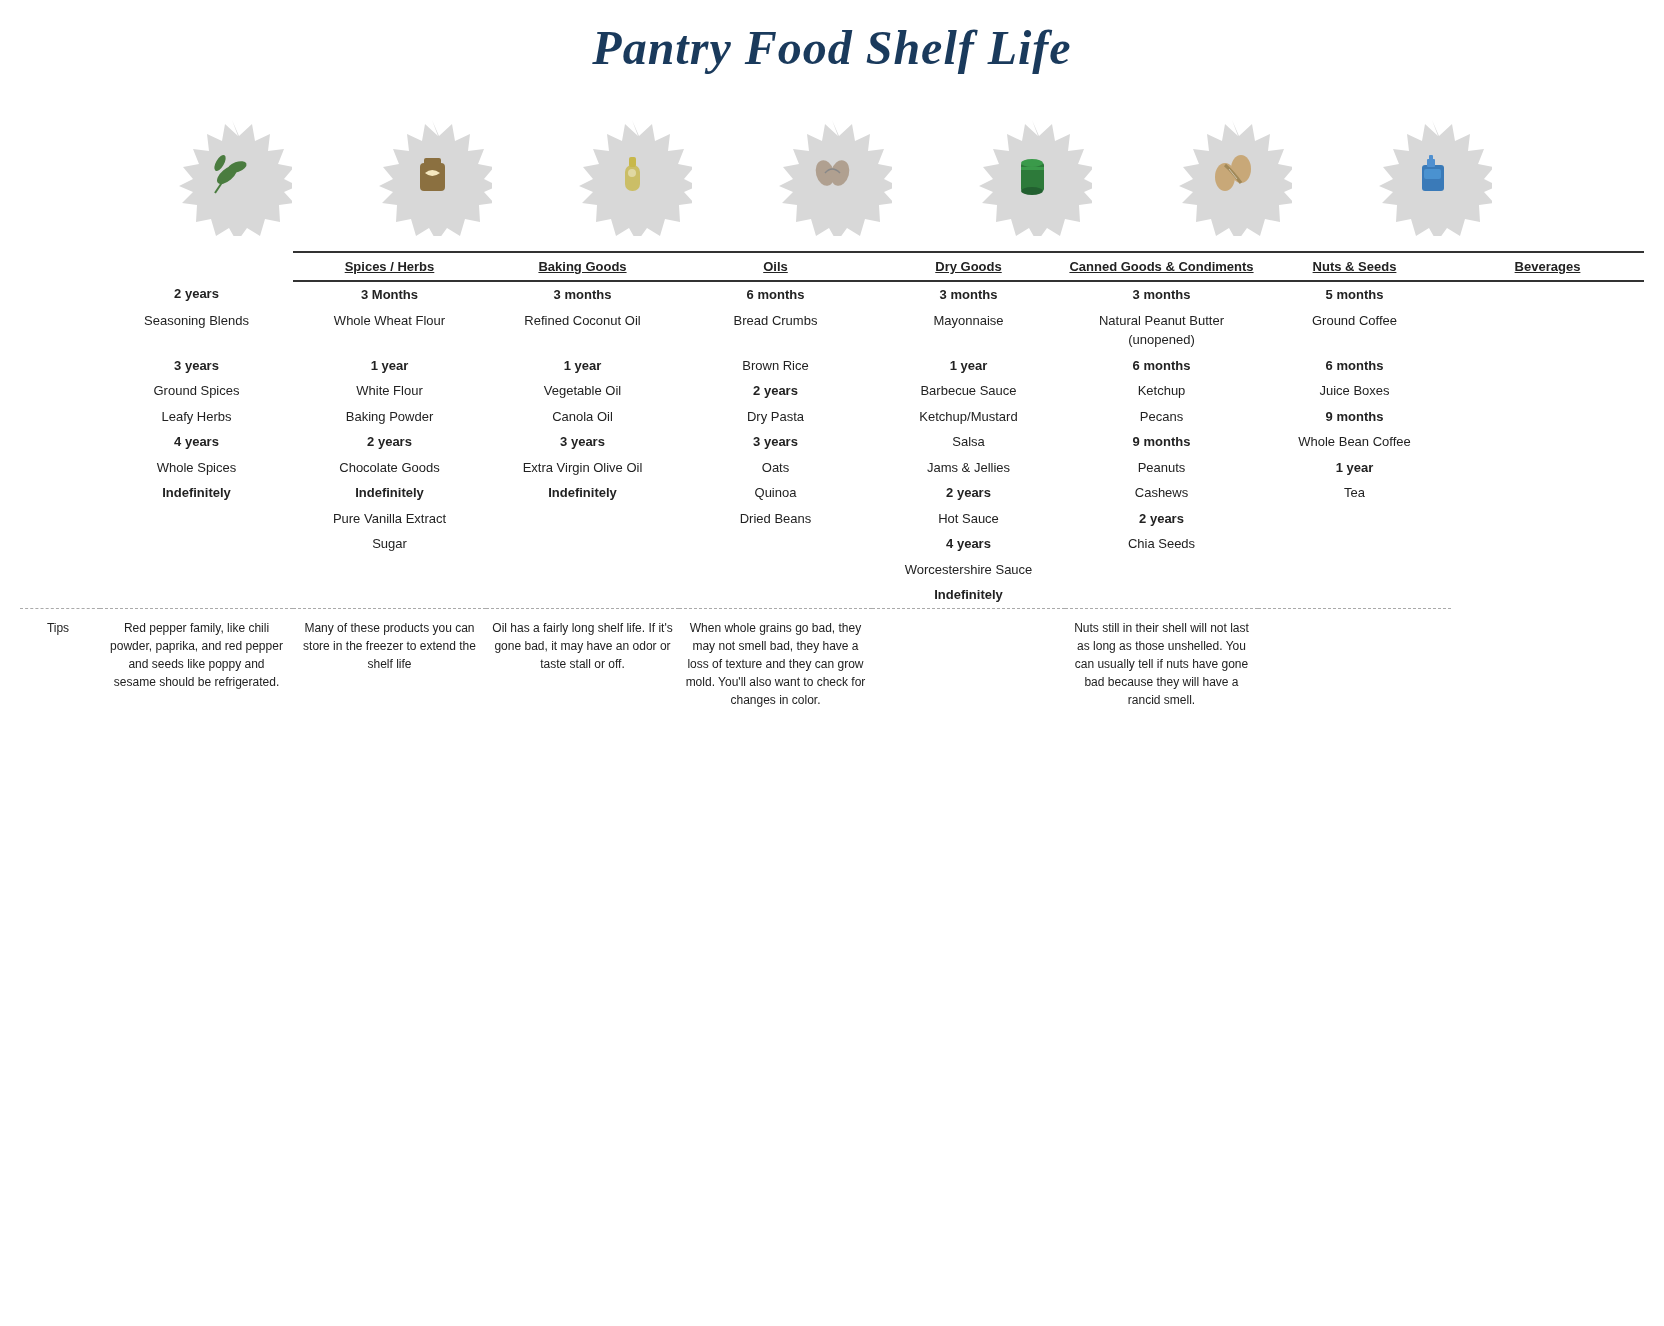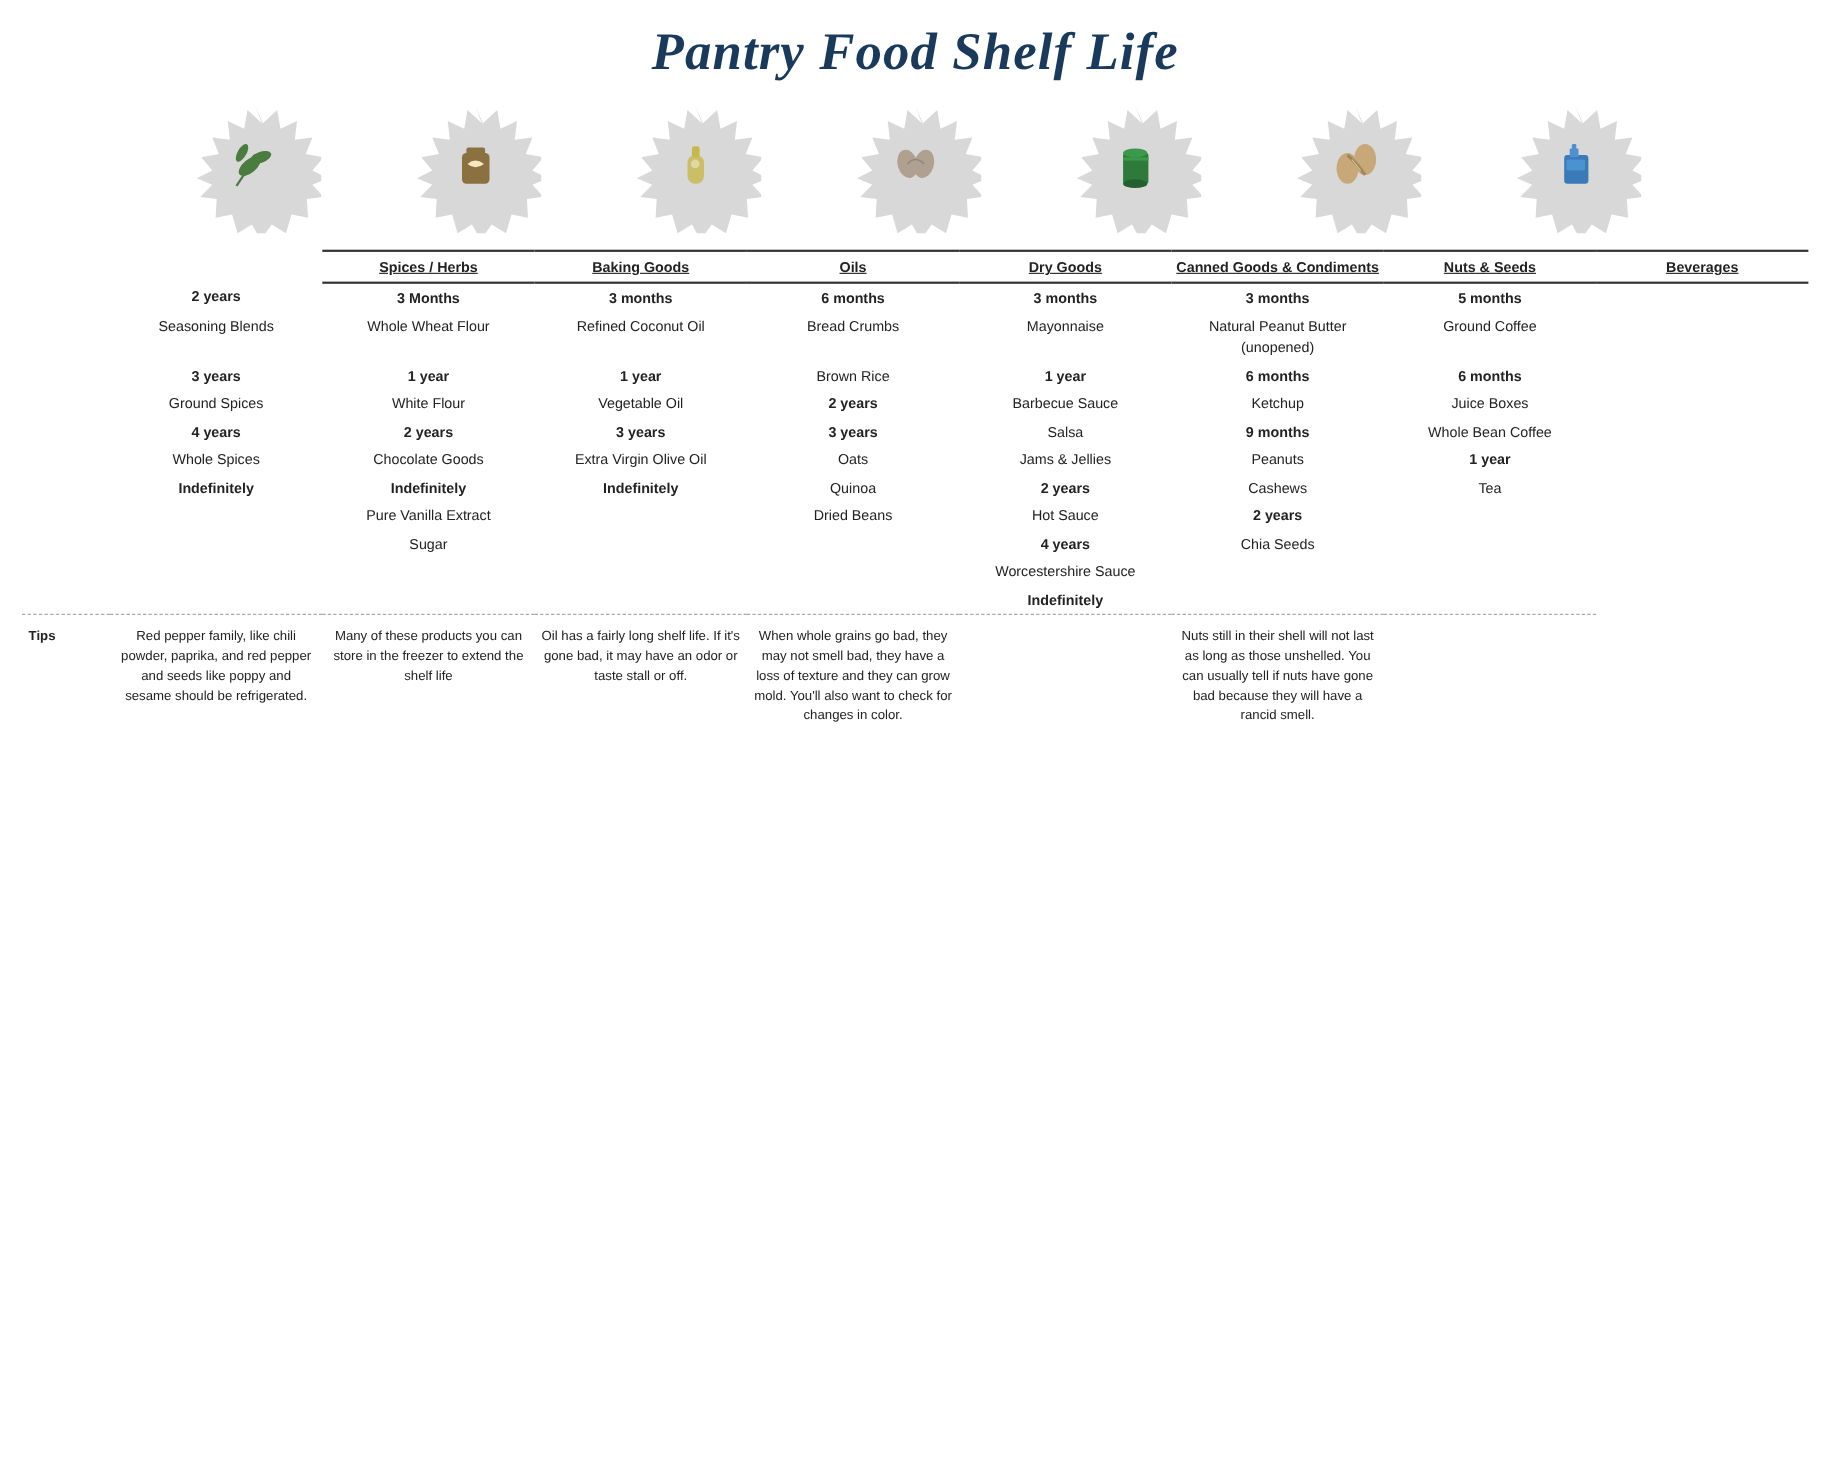--- a/index.html
+++ b/index.html
@@ -9,21 +9,21 @@
       font-size: 13px;
       color: #222;
       padding: 20px;
       max-width: 1664px;
     }
     h1 {
       text-align: center;
       font-family: 'Georgia', serif;
       font-size: 48px;
       color: #1a3a5c;
-      margin-bottom: 12px;
+      margin-bottom: 36px;
       font-style: italic;
       font-weight: bold;
       letter-spacing: 1px;
     }
     .icons-row {
       display: flex;
       justify-content: center;
       gap: 0;
       margin-bottom: 10px;
     }
@@ -79,23 +79,23 @@
       line-height: 1.5;
     }
     .tips-row td {
       font-size: 12px;
       line-height: 1.5;
       vertical-align: top;
       padding-top: 10px;
       border-top: 1px dashed #aaa;
     }
     .tips-label {
-      font-weight: bold;
+      font-weight: normal;
       font-size: 13px;
-      text-align: left;
+      text-align: center;
       padding-right: 10px;
       vertical-align: top;
       padding-top: 10px;
     }
     .main-table th:first-child {
       border-top: none;
       border-bottom: none;
     }
     .header-row th {
       border-top: 2px solid #333;
@@ -249,20 +249,30 @@
       </tr>
       <tr>
         <td></td>
         <td>Ground Spices</td>
         <td>White Flour</td>
         <td>Vegetable Oil</td>
         <td><strong>2 years</strong></td>
         <td>Barbecue Sauce</td>
         <td>Ketchup</td>
         <td>Juice Boxes</td>
+      </tr>
+      <tr>
+        <td></td>
+        <td>Leafy Herbs</td>
+        <td>Baking Powder</td>
+        <td>Canola Oil</td>
+        <td>Dry Pasta</td>
+        <td>Ketchup/Mustard</td>
+        <td>Pecans</td>
+        <td><strong>9 months</strong></td>
       </tr>
       <tr>
         <td></td>
         <td><strong>4 years</strong></td>
         <td><strong>2 years</strong></td>
         <td><strong>3 years</strong></td>
         <td><strong>3 years</strong></td>
         <td>Salsa</td>
         <td><strong>9 months</strong></td>
         <td>Whole Bean Coffee</td>

